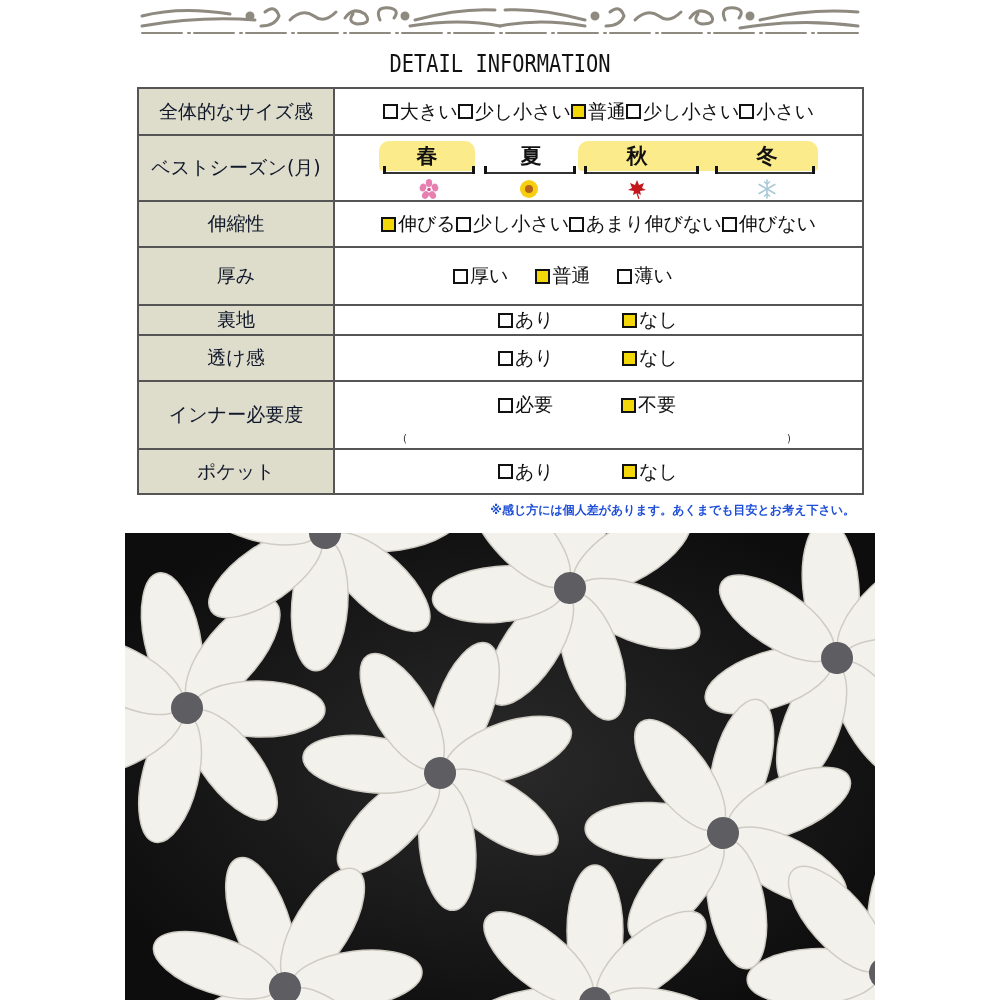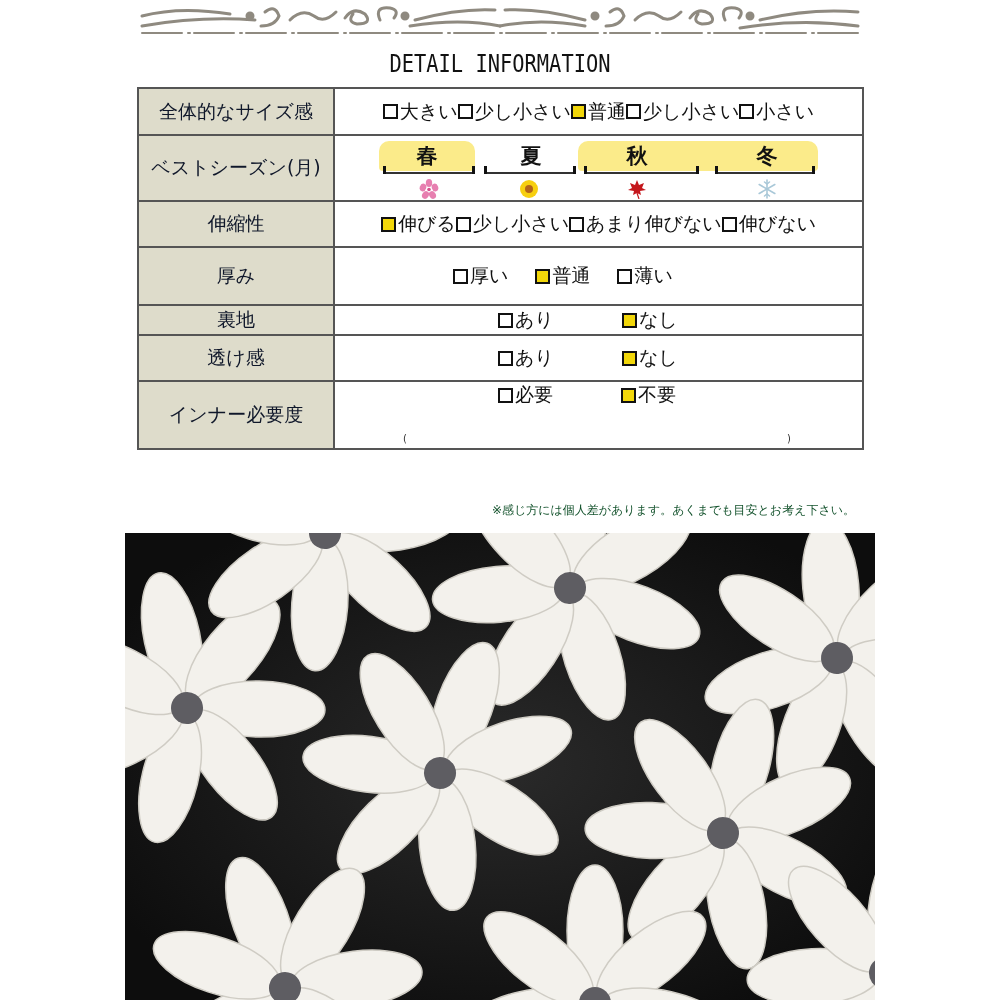--- a/index.html
+++ b/index.html
@@ -41,21 +41,21 @@
   .seasons { position: relative; height: 64px; }
   .season-band { position: absolute; top: 5px; height: 30px; background: #fbeb8a; border-radius: 10px 10px 4px 4px; }
   .season-label { position: absolute; top: 6px; width: 100px; text-align: center; font-size: 21px; font-weight: bold; color: #111; }
   .season-bar { position: absolute; top: 30px; height: 8px; border-left: 3px solid #111; border-right: 3px solid #111; }
   .season-bar::after { content: ""; position: absolute; left: 0; right: 0; bottom: 0; height: 2px; background: #333; }
   .season-icon { position: absolute; top: 43px; width: 20px; height: 20px; }
 
   .paren { position: absolute; bottom: 4px; font-size: 10px; color: #333; }
 
   .footnote {
-    position: absolute; right: 145px; top: 502px; font-size: 12px; font-weight: normal; color: #14532d;
+    position: absolute; right: 145px; top: 502px; font-size: 12px; font-weight: bold; color: #1d4ed8;
   }
 
   .photo { position: absolute; left: 125px; top: 533px; width: 750px; height: 467px; overflow: hidden; background: #161616; }
 </style>
 </head>
 <body>
 
 <svg class="ornament" viewBox="0 0 720 34" fill="none" stroke="#8f8a80" stroke-width="3" stroke-linecap="round">
   <path d="M2 14 Q40 4 90 12"></path>
   <path d="M2 24 Q60 14 115 18"></path>
@@ -231,36 +231,51 @@
         <span class="opt">
               <span class="box on"></span>
               <span>なし</span>
             </span>
       </div>
     </td>
   </tr>
 
   <tr style="height:68px">
     <td class="lbl">インナー必要度</td>
-    <td class="val" style="vertical-align:top; padding-top:0;">
+    <td class="val" style="vertical-align:top; padding-top:10px;">
       <div class="opts" style="padding-left:155px; gap:68px;">
         <span class="opt">
               <span class="box"></span>
               <span>必要</span>
             </span>
         <span class="opt">
               <span class="box on"></span>
               <span>不要</span>
             </span>
       </div>
       <span class="paren" style="left:68px;">(</span>
       <span class="paren" style="left:452px;">)</span>
     </td>
   </tr>
 
+  <tr style="height:45px">
+    <td class="lbl">ポケット</td>
+    <td class="val">
+      <div class="opts" style="padding-left:155px; gap:68px;">
+        <span class="opt">
+              <span class="box"></span>
+              <span>あり</span>
+            </span>
+        <span class="opt">
+              <span class="box on"></span>
+              <span>なし</span>
+            </span>
+      </div>
+    </td>
+  </tr>
 </tbody>
   </table>
 
 <div class="footnote">※感じ方には個人差があります。あくまでも目安とお考え下さい。</div>
 
 <div class="photo">
   <svg width="750" height="467" viewBox="0 0 750 467">
     <defs>
       <radialGradient id="shade" cx="50%" cy="50%" r="60%">
         <stop offset="0%" stop-color="#2a2a2a"></stop>

